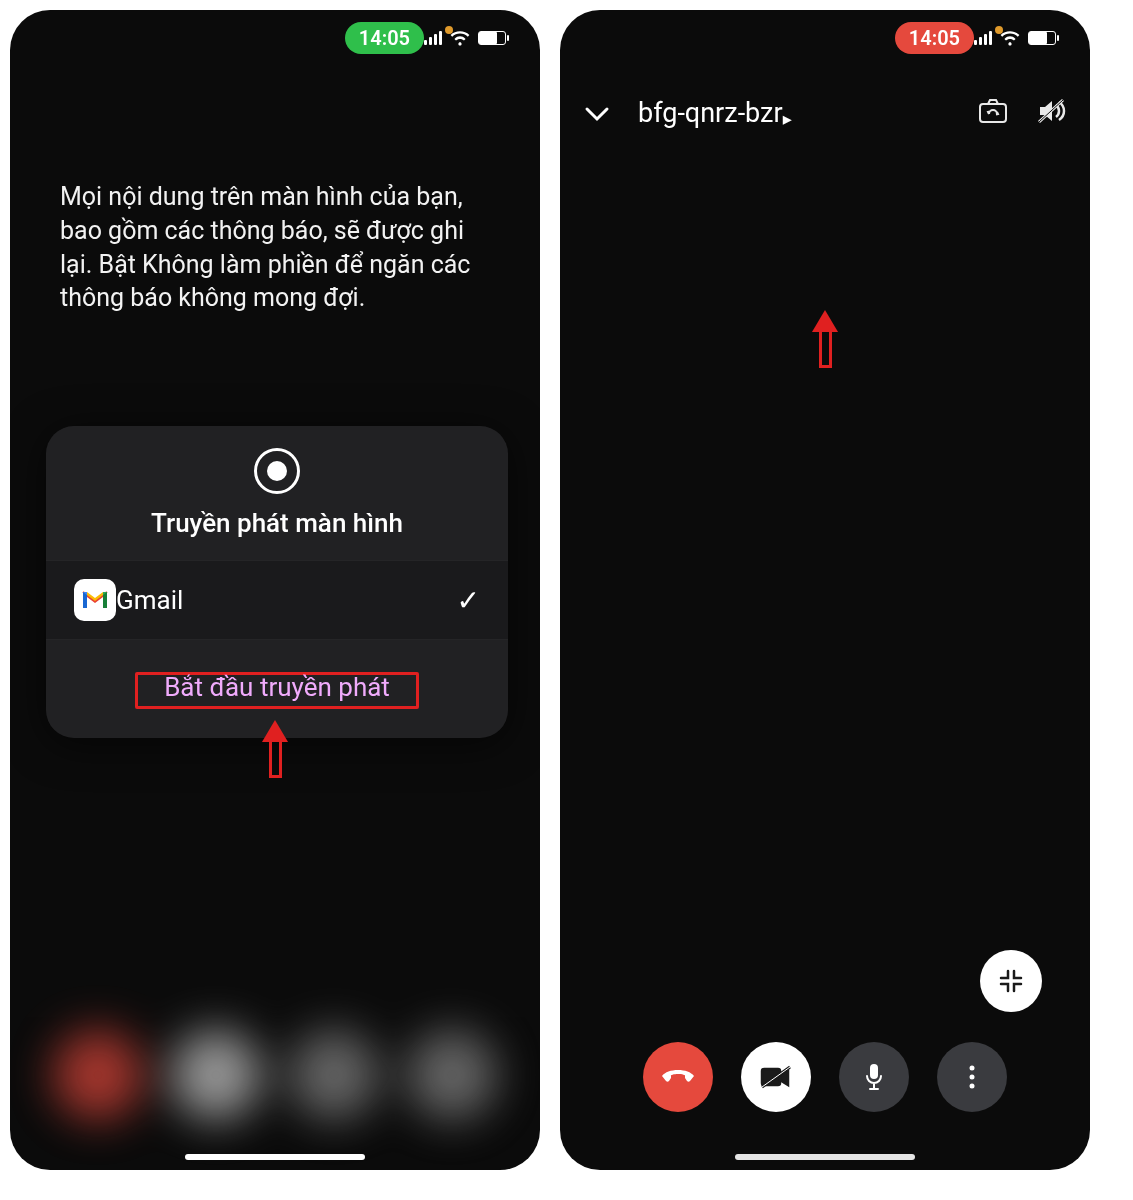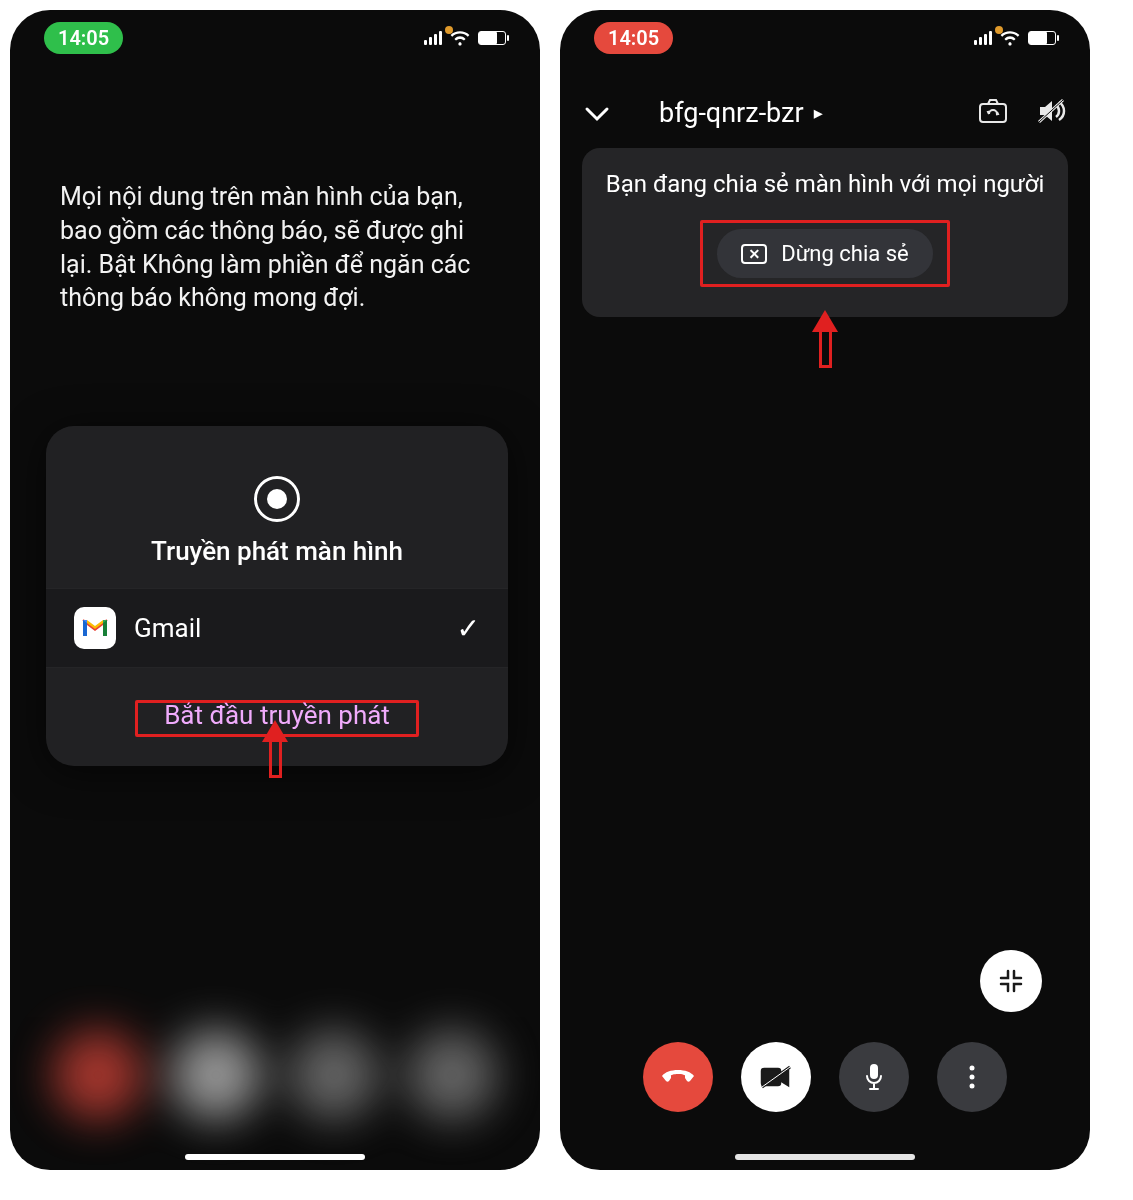--- a/index.html
+++ b/index.html
@@ -18,21 +18,21 @@
       height:1160px;
       background:#0b0b0b;
       border-radius:40px;
       overflow:hidden;
       color:#fff;
     }
     
     .status-bar{
       position:absolute; top:0; left:0; right:0;
       height:56px;
-      display:flex; align-items:center; justify-content:space-between;
+      display:flex; align-items:center; justify-content:flex-end;
       padding:0 34px;
     }
     .time-pill{
       padding:4px 14px;
       border-radius:22px;
       font-size:20px;
       font-weight:600;
       color:#fff;
     }
     .time-green{ background:#2fbf4b;}
@@ -68,33 +68,32 @@
       left:36px; right:32px;
       background:rgba(36,36,38,0.92);
       border-radius:28px;
       overflow:hidden;
       box-shadow:0 6px 40px rgba(0,0,0,0.6);
     }
     .sheet-header{
       display:flex; flex-direction:column; align-items:center;
       padding:22px 0 22px;
       gap:14px;
-      margin-top:28px;
     }
     .record-outer{
       width:46px;height:46px;border-radius:50%;
       border:3px solid #fff;
       display:flex;align-items:center;justify-content:center;
     }
     .record-inner{
       width:20px;height:20px;border-radius:50%;background:#fff;
     }
     .sheet-title{font-size:26px;font-weight:500;}
     .sheet-row{
-      display:flex;align-items:center;gap:18px;
+      display:flex;align-items:center;
       padding:18px 28px;
       background:rgba(20,20,22,0.5);
       border-top:1px solid rgba(255,255,255,0.05);
       border-bottom:1px solid rgba(255,255,255,0.05);
     }
     .gmail-logo{
       width:42px;height:42px;background:#fff;border-radius:10px;
       display:flex;align-items:center;justify-content:center;
     }
     .app-name{font-size:26px;flex:1;}
@@ -144,21 +143,21 @@
     
     .meet-topbar{
       position:absolute;top:86px;left:0;right:0;
       display:flex;align-items:center;
       padding:0 24px;
       gap:28px;
     }
     .chev{font-size:28px;}
     .meet-code{
       font-size:27px;font-weight:400;flex:1;
-      display:flex;align-items:center;gap:10px;margin-left:21px;
+      display:flex;align-items:flex-end;
     }
     .caret-right{font-size:18px;}
     .share-banner{
       position:absolute;top:138px;left:22px;right:22px;
       background:rgba(60,60,64,0.55);
       border-radius:18px;
       padding:22px 14px 30px;
       text-align:center;
     }
     .share-msg{font-size:24px;margin-bottom:22px;}
@@ -306,29 +305,20 @@
     <span>
       <svg width="30" height="28" viewBox="0 0 30 28" fill="#e8e8e8">
           <path d="M4 10v8h5l7 6V4l-7 6H4z"></path>
           <path d="M20 8c2 1.5 3 3.5 3 6s-1 4.5-3 6M23 5c3 2 5 5 5 9s-2 7-5 9" fill="none" stroke="#e8e8e8" stroke-width="2.5"></path>
           <line x1="3" y1="25" x2="27" y2="3" stroke="#e8e8e8" stroke-width="3"></line>
           <line x1="3" y1="25" x2="27" y2="3" stroke="#0b0b0b" stroke-width="1"></line>
         </svg>
     </span>
   </div>
 
-  <div class="share-banner">
-    <div class="share-msg">Bạn đang chia sẻ màn hình với mọi người</div>
-    <span class="stop-share-wrap red-box">
-      <span class="stop-share">
-        <span class="stop-icon">✕</span>
-        <span>Dừng chia sẻ</span>
-      </span>
-    </span>
-  </div>
 
   <div class="arrow-wrap arrow2">
     <div class="red-arrow">
         <div class="head"></div>
         <div class="stem"></div>
       </div>
   </div>
 
   <div class="fab">
     <svg width="26" height="26" viewBox="0 0 26 26" fill="none" stroke="#1a1a1a" stroke-width="2.5" stroke-linecap="round">

